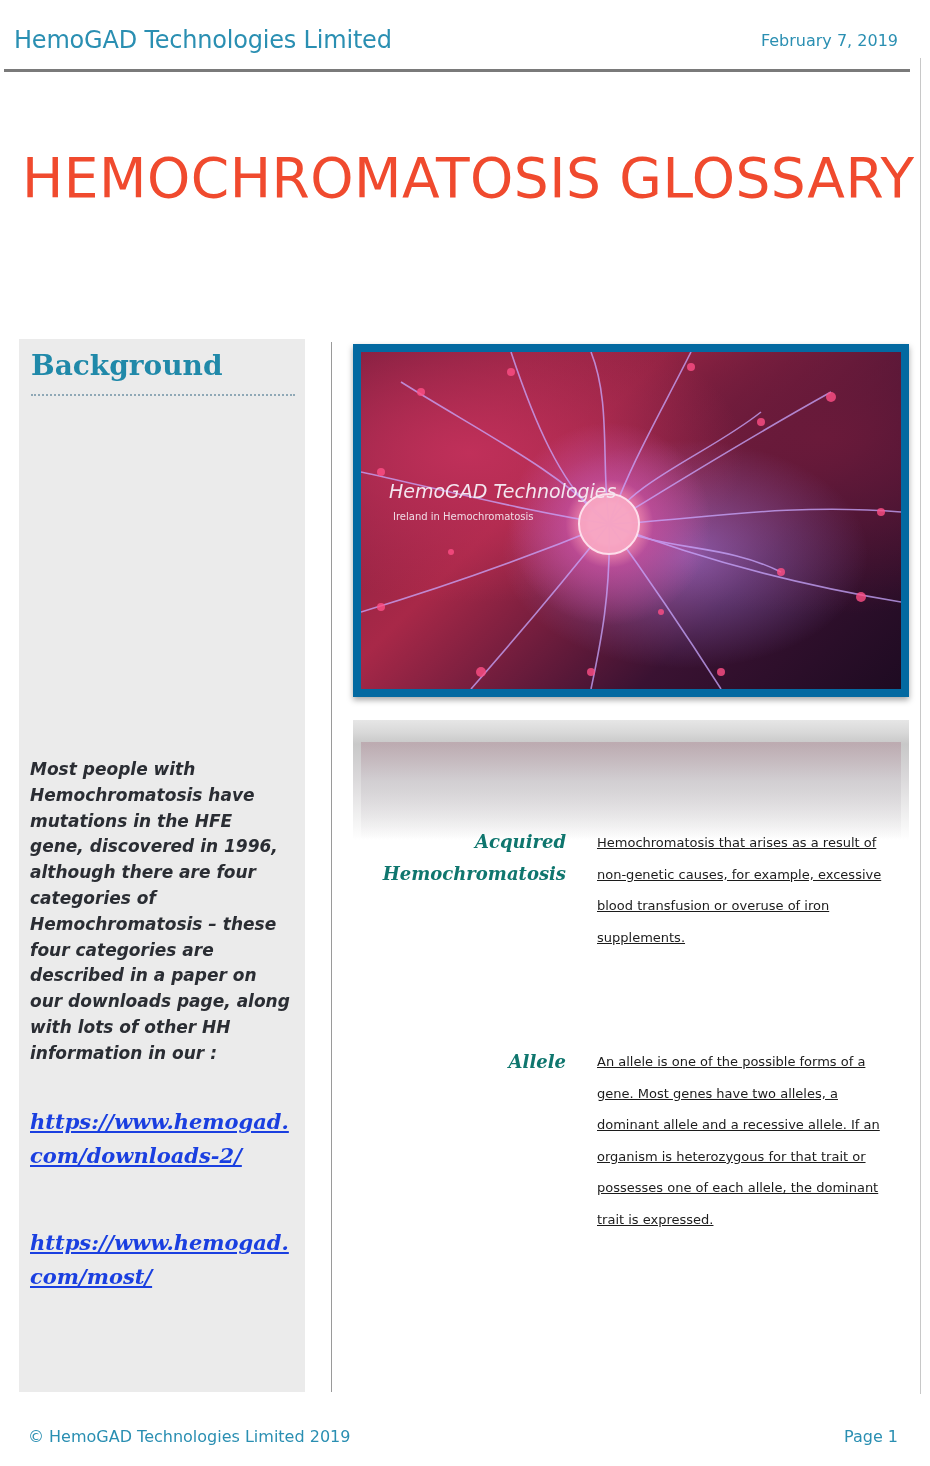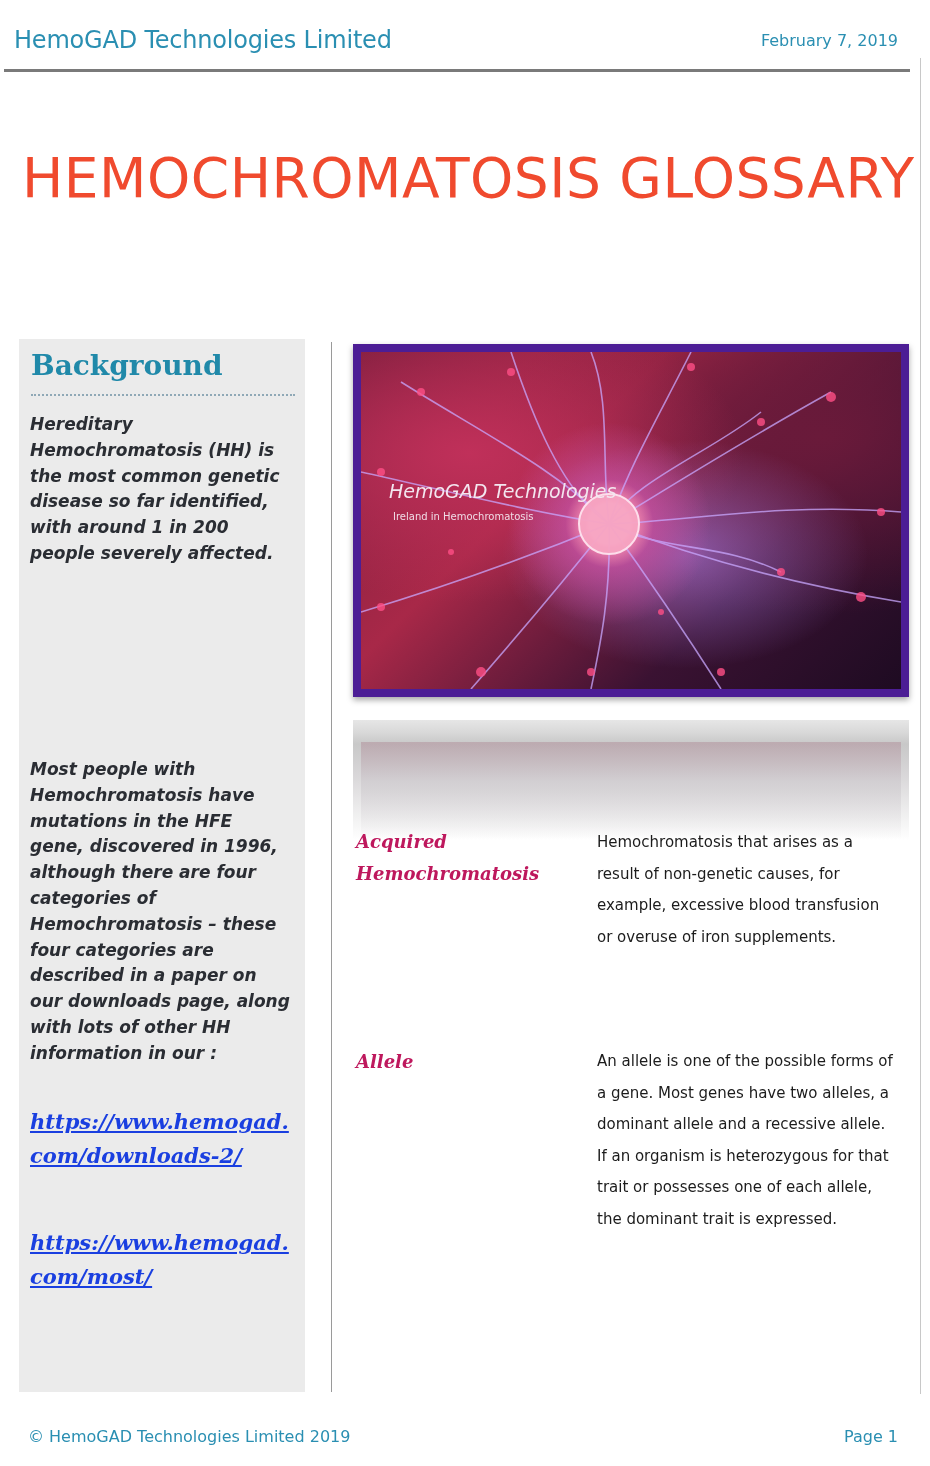--- a/index.html
+++ b/index.html
@@ -9,54 +9,53 @@
   .header-date { right:32px; top:31px; font-size:16px; color:#2a8fb2;text-align:right; }
   .header-rule { left:4px; top:69px; width:906px; height:3px; background:#7a7a7a; }
   .page-edge { left:920px; top:58px; width:1px; height:1336px; background:#c8c8c8; }
   .doc-title { left:22px; top:146px; font-size:55px; color:#f04a2e; letter-spacing:0.5px; white-space:nowrap; }
   .sidebar { left:19px; top:339px; width:286px; height:1053px; background:#ebebeb; }
   .sb-heading { left:12px; top:10px; font-family:"DejaVu Serif", serif; font-weight:bold; font-size:28px; color:#2089a9; }
   .sb-dots { left:12px; top:55px; width:264px; border-top:2px dotted #8fa8b6; }
   .sb-para { left:11px; width:260px; font-size:17px; font-weight:bold; font-style:italic; color:#2a2d33; line-height:25.8px; }
   .sb-link { left:11px; width:260px; font-family:"DejaVu Serif", serif; font-weight:bold; font-style:italic; font-size:21px; line-height:34px; color:#1a3fe0; text-decoration:underline; }
   .col-rule { left:331px; top:342px; width:1px; height:1050px; background:#9a9a9a; }
-  .photo-frame { left:353px; top:344px; width:556px; height:353px; background:#4c1d95; box-shadow:0 3px 6px rgba(0,0,0,0.35); }
+  .photo-frame { left:353px; top:344px; width:556px; height:353px; background:#0369a1; box-shadow:0 3px 6px rgba(0,0,0,0.35); }
   .photo { left:8px; top:8px; width:540px; height:337px; overflow:hidden;
     background:
       radial-gradient(circle at 46% 51%, #ffd3e0 0 6%, #f68cb0 7%, rgba(200,80,160,0.7) 13%, rgba(140,60,150,0) 30%),
       radial-gradient(ellipse at 60% 60%, rgba(180,140,255,0.55) 0%, rgba(120,80,200,0) 40%),
       radial-gradient(ellipse at 20% 30%, #c0305a 0%, rgba(150,20,60,0) 45%),
       radial-gradient(ellipse at 85% 25%, #6a1a3a 0%, rgba(60,10,40,0) 50%),
       linear-gradient(135deg, #7a1d3c 0%, #a82848 35%, #3a1232 70%, #1e0b22 100%); }
   .photo svg { position:absolute; left:0; top:0; }
   .photo-title { left:28px; top:128px; font-size:19px; font-style:italic; color:#f3e6ef; white-space:nowrap; }
   .photo-sub { left:32px; top:159px; font-size:10px; color:#f0dbe6; white-space:nowrap; }
   .reflection { left:353px; top:720px; width:556px; height:120px;
     background:linear-gradient(to bottom, #e6e6e6 0%, #d9d9d9 10%, #c8c8c8 20%, #d8d6d8 45%, #f4f4f4 85%, #ffffff 100%); }
   .reflection-inner { left:8px; top:22px; width:540px; height:98px;
     background:linear-gradient(to bottom, rgba(180,150,160,0.6) 0%, rgba(200,195,200,0.5) 40%, rgba(255,255,255,0) 100%); }
-  .term { width:210px; text-align:left; font-family:"DejaVu Serif", serif; font-weight:bold; font-style:italic; font-size:18px; line-height:32px; color:#be185d; }
-  .def { left:597px; width:300px; font-size:15px; line-height:31.6px; color:#1c1c1c; }
+  .term { width:210px; text-align:right; font-family:"DejaVu Serif", serif; font-weight:bold; font-style:italic; font-size:18px; line-height:32px; color:#0f766e; }
+  .def { left:597px; width:300px; font-size:13px; line-height:31.6px; color:#1c1c1c;text-decoration:underline; }
   .footer-left { left:14px; top:1427px; font-size:16px; color:#2a8fb2;margin-left:14px; }
   .footer-right { right:32px; top:1427px; font-size:16px; color:#2a8fb2; }
 </style>
 </head>
 <body>
 
 <div class="abs header-title">HemoGAD Technologies Limited</div>
 <div class="abs header-date">February 7, 2019</div>
 <div class="abs header-rule"></div>
 <div class="abs page-edge"></div>
 
 <div class="abs doc-title">HEMOCHROMATOSIS GLOSSARY</div>
 
 <div class="abs sidebar">
   <div class="abs sb-heading">Background</div>
   <div class="abs sb-dots"></div>
-  <div class="abs sb-para" style="top:73px;">Hereditary Hemochromatosis (HH) is the most common genetic disease so far identified, with around 1 in 200 people severely affected.</div>
   <div class="abs sb-para" style="top:418px;">Most people with Hemochromatosis have mutations in the HFE gene, discovered in 1996, although there are four categories of Hemochromatosis – these four categories are described in a paper on our downloads page, along with lots of other HH information in our :</div>
   <a class="abs sb-link" style="top:766px; word-break:break-all;"> https://www.hemogad.com/downloads-2/</a>
   <a class="abs sb-link" style="top:887px; word-break:break-all;">https://www.hemogad.com/most/</a>
 </div>
 
 <div class="abs col-rule"></div>
 
 <div class="abs photo-frame">
   <div class="abs photo">
     <svg width="540" height="337" viewBox="0 0 540 337">

